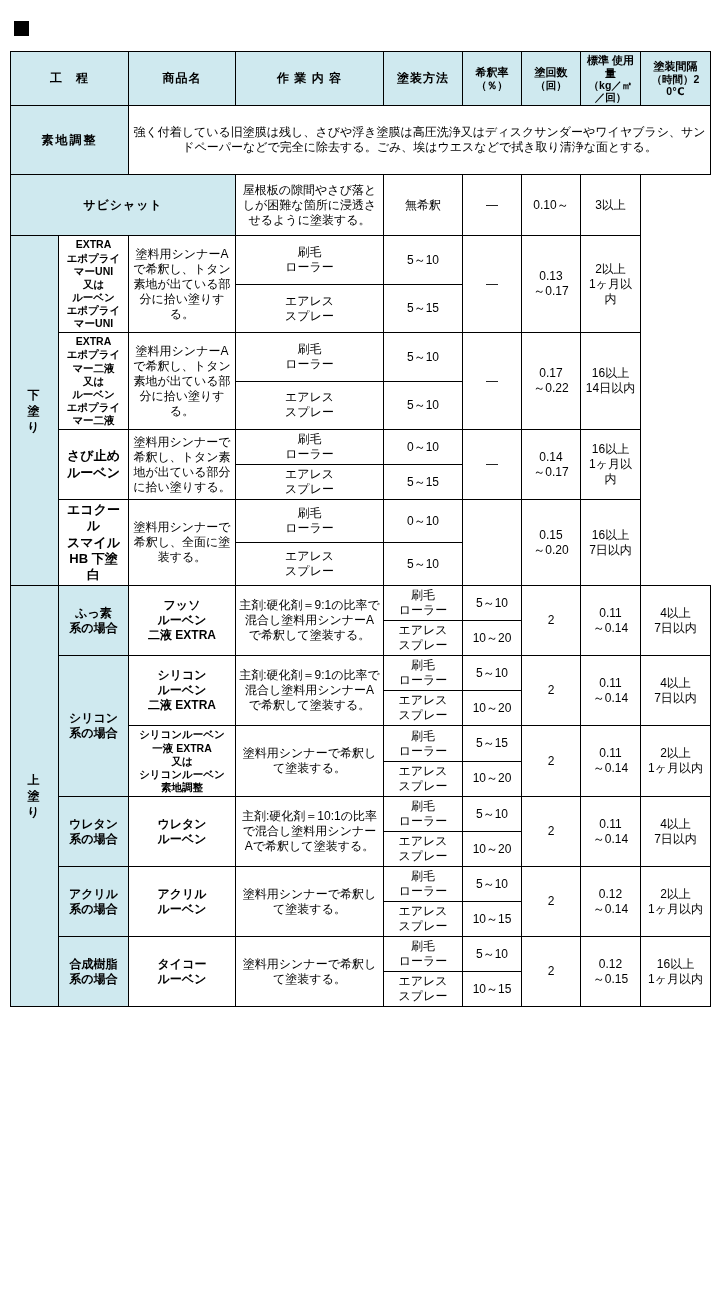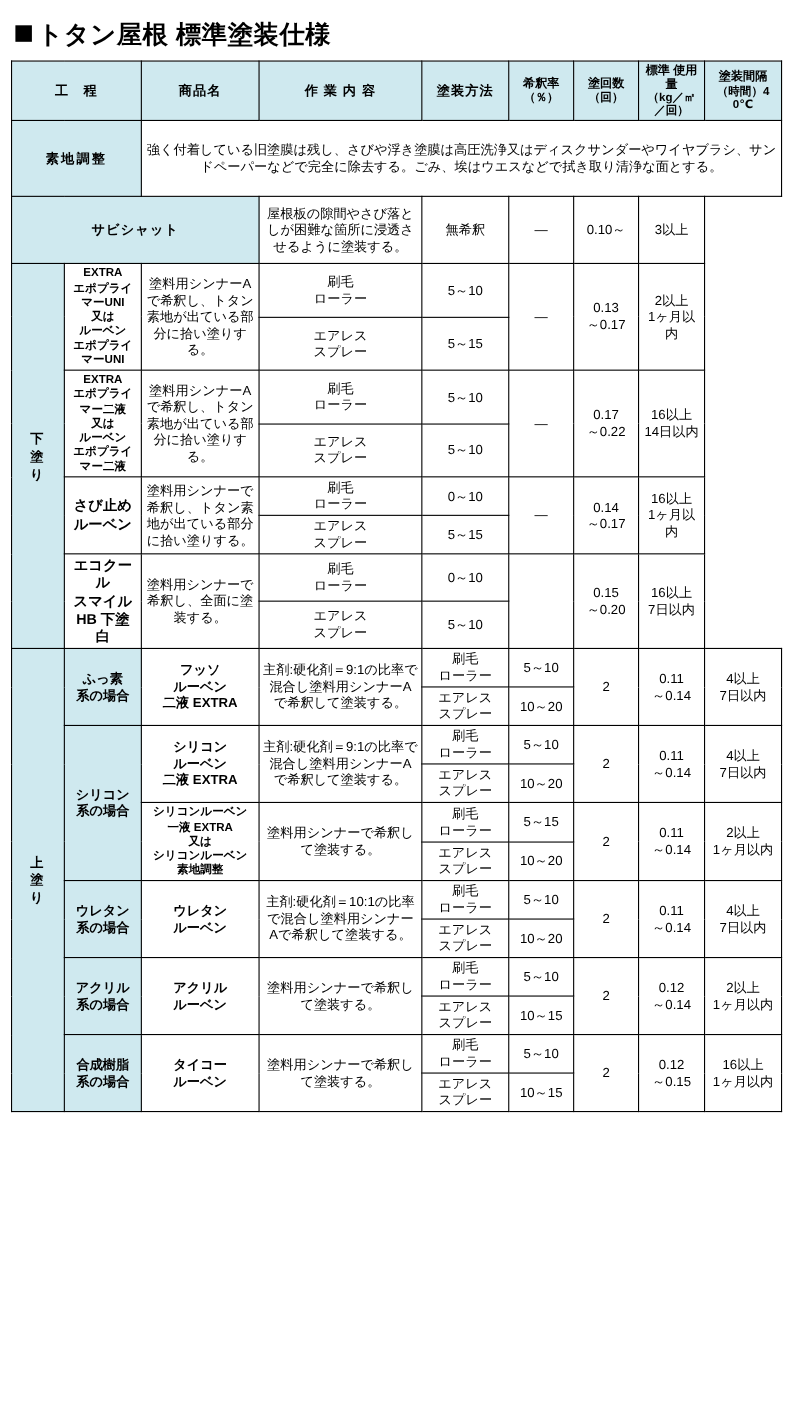--- a/index.html
+++ b/index.html
@@ -129,21 +129,21 @@
     line-height: 1.5;
     padding: 4px 5px;
   }
 </style>
 </head>
 <body>
 
 <div class="page">
 
   <div class="title">
-    <span class="sq"></span><span>トタン屋根 標準塗装仕様</span>
+    <span class="sq"></span>
   </div>
 
   <table class="spec">
     <colgroup>
       <col style="width:48px">
         <col style="width:70px">
         <col style="width:107px">
       <col style="width:148px">
         <col style="width:79px">
         <col style="width:59px">
@@ -165,21 +165,21 @@
           <span>塗回数</span>
           <span class="sub">（回）</span>
         </td>
         <td class="small">
           <span>標準</span>
           <span>使用量</span>
           <span class="sub">（kg／㎡／回）</span>
         </td>
         <td class="small">
           <span>塗装間隔</span>
-          <span class="sub">（時間）40℃</span>
+          <span class="sub">（時間）20℃</span>
         </td>
       </tr>
     </thead>
     <tbody>
 
       <tr>
         <td colspan="2" class="stage" style="height:64px">素地調整</td>
         <td colspan="7" class="wide-note">強く付着している旧塗膜は残し、さびや浮き塗膜は高圧洗浄又はディスクサンダーやワイヤブラシ、サンドペーパーなどで完全に除去する。ごみ、埃はウエスなどで拭き取り清浄な面とする。</td>
       </tr>
 

